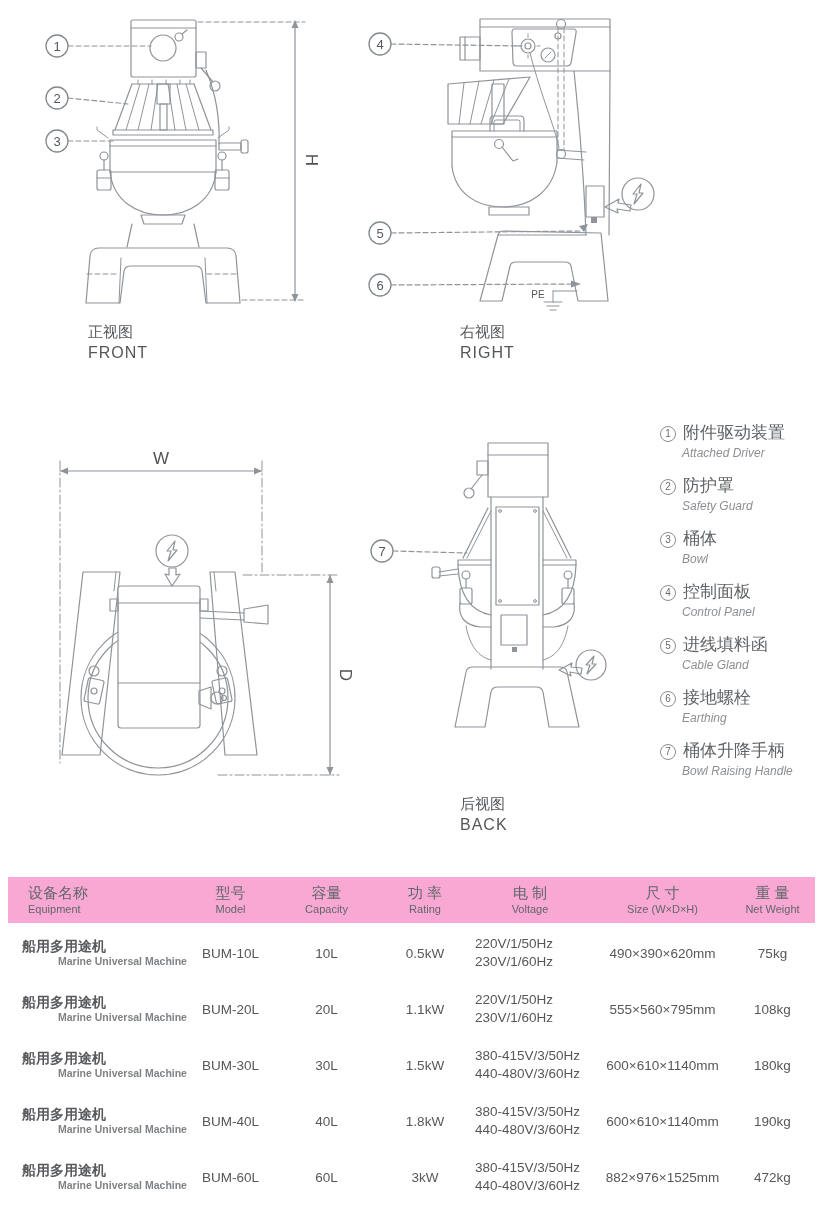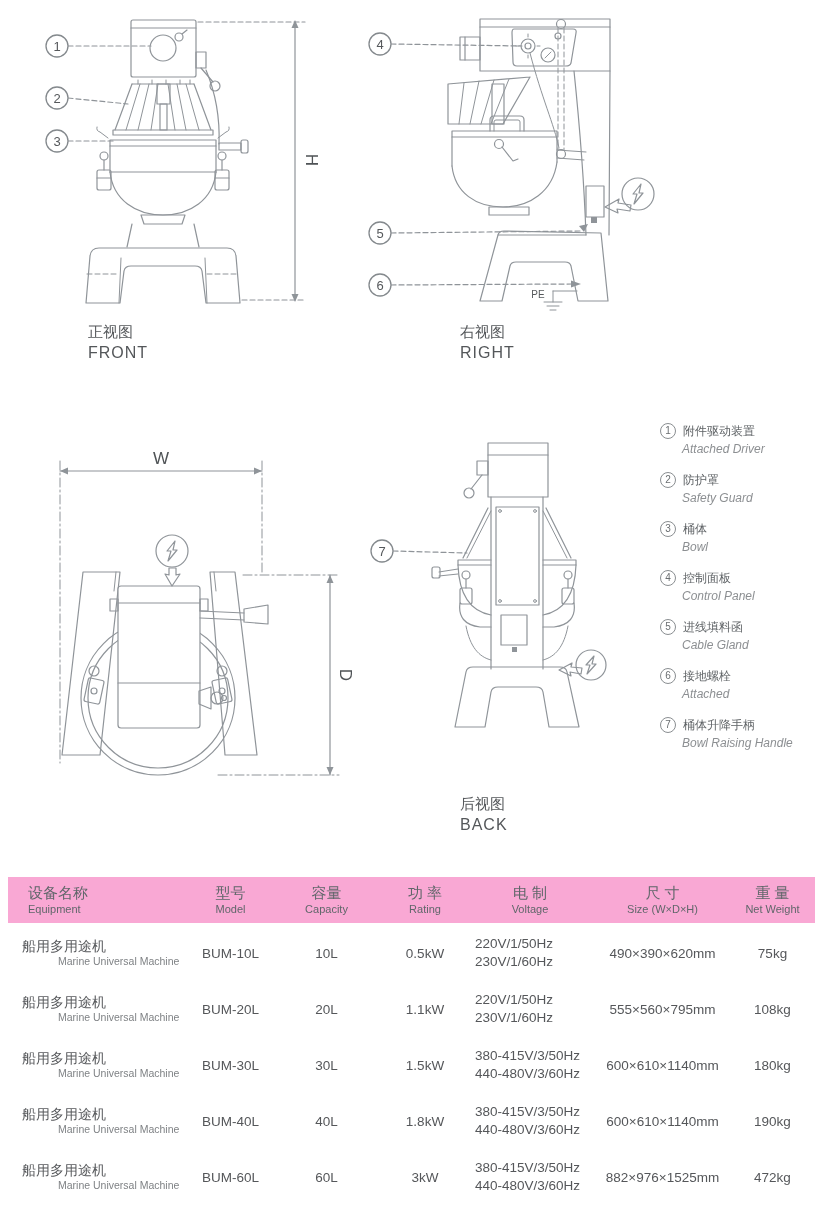--- a/index.html
+++ b/index.html
@@ -15,32 +15,32 @@
   svg text{fill:#55585b;font-family:"Liberation Sans","DejaVu Sans",sans-serif;}
   svg .ctext{font-size:13px;text-anchor:middle;}
   svg .dimtext{font-size:17px;text-anchor:middle;fill:#4f5356;}
   .cap{position:absolute;color:#54575a;width:160px;}
   .cap .zh{display:block;font-size:15px;line-height:21px;}
   .cap .en{display:block;font-size:16px;line-height:22px;letter-spacing:1px;}
   .legend{position:absolute;left:660px;top:421px;width:170px;}
   .leg-item{margin-bottom:13px;}
   .leg-item .lnum{display:inline-block;width:14px;height:14px;border:1px solid #8a8e91;border-radius:50%;
       font-size:10px;line-height:14px;text-align:center;color:#6a6e71;margin-right:7px;vertical-align:1px;}
-  .leg-item .lzh{font-size:12px;color:#5f6366;}
+  .leg-item .lzh{font-size:17px;color:#5f6366;}
   .leg-item .len{margin-left:22px;font-size:12px;color:#8c8f92;line-height:16px;margin-top:1px;font-style:italic;}
   .thead{position:absolute;left:8px;top:877px;width:807px;height:46px;background:#f9a8d4;}
   .tgrid{display:grid;grid-template-columns:185px 75px 117px 80px 130px 135px 85px;align-items:center;}
   .thead .th{text-align:center;color:#60666a;}
   .thead .th .hzh{font-size:15px;line-height:18px;}
   .thead .th .hen{font-size:11px;line-height:15px;}
   .thead .th.col0{text-align:left;padding-left:20px;}
   .tbody{position:absolute;left:8px;top:925px;width:807px;}
   .trow{height:56px;}
   .cell{text-align:center;font-size:13.5px;color:#55575a;}
-  .cell.c-equip{text-align:left;padding-left:14px;}
+  .cell.c-equip{text-align:left;padding-left:14px;font-weight:bold;}
   .cell.c-equip .ezh{font-size:14px;color:#57595c;line-height:17px;}
   .cell.c-equip .een{font-size:10.5px;color:#7f8285;line-height:13px;padding-left:36px;}
   .cell.c-volt{text-align:left;padding-left:10px;line-height:18px;}
 </style>
 </head>
 <body>
 
 <div class="page">
 
   <svg style="left:18px;top:6px" width="300" height="310" viewBox="0 0 300 310">
@@ -309,21 +309,21 @@
       <div class="leg-item">
         <div><span class="lnum">4</span><span class="lzh">控制面板</span></div>
         <div class="len">Control Panel</div>
       </div>
       <div class="leg-item">
         <div><span class="lnum">5</span><span class="lzh">进线填料函</span></div>
         <div class="len">Cable Gland</div>
       </div>
       <div class="leg-item">
         <div><span class="lnum">6</span><span class="lzh">接地螺栓</span></div>
-        <div class="len">Attached</div>
+        <div class="len">Earthing</div>
       </div>
       <div class="leg-item">
         <div><span class="lnum">7</span><span class="lzh">桶体升降手柄</span></div>
         <div class="len">Bowl Raising Handle</div>
       </div>
     </div>
 
   <div class="thead tgrid">
       <div class="th col0">
         <div class="hzh">设备名称</div>

